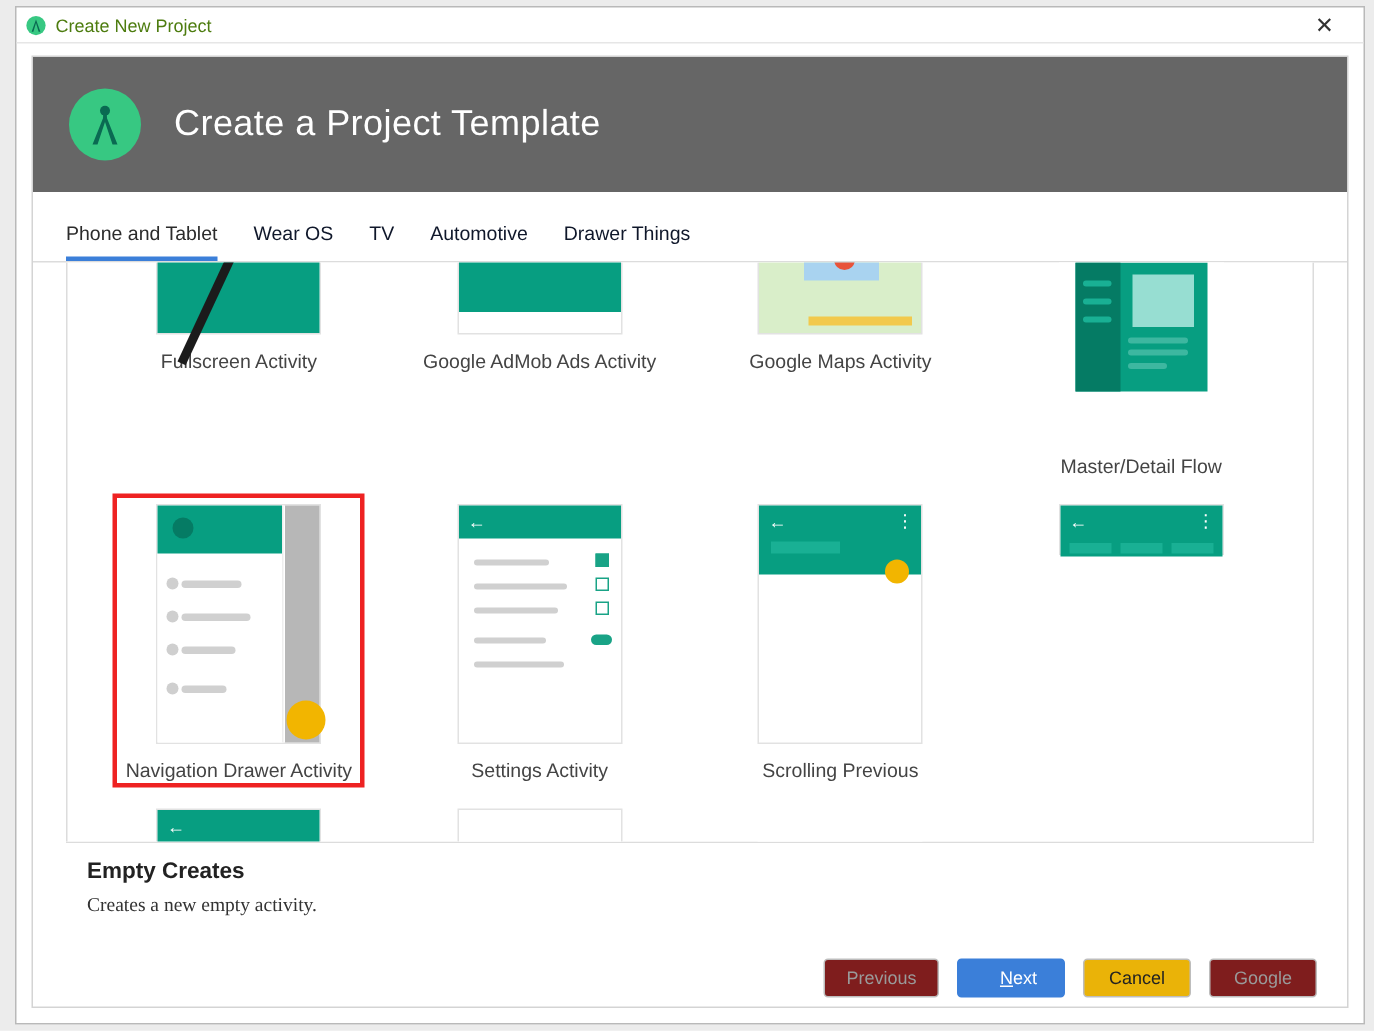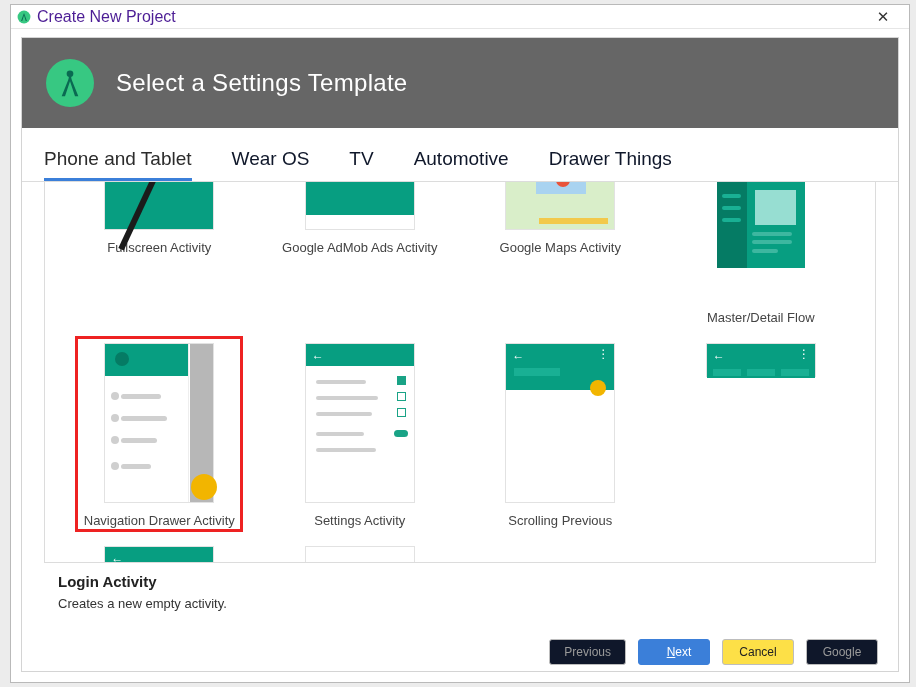--- a/index.html
+++ b/index.html
@@ -6,32 +6,32 @@
   html, body { width: 916px; height: 687px; background: #ececec; overflow: hidden; }
 
   .window {
     position: absolute; left: 10px; top: 4px; width: 900px; height: 679px;
     background: #fff; border: 1px solid #b9b9b9;
   }
 
   
   .titlebar { height: 24px; display: flex; align-items: center; padding: 0 6px; border-bottom: 1px solid #e6e6e6; }
   .titlebar .as-ico { width: 14px; height: 14px; margin-right: 6px; }
-  .titlebar .title { font-size: 16px; color: #4c1d95; flex: 1; }
+  .titlebar .title { font-size: 12px; color: #4d7c0f; flex: 1; }
   .titlebar .close { width: 40px; text-align: center; font-size: 15px; color: #333; cursor: default; }
 
   .inner { position: absolute; left: 10px; top: 32px; right: 10px; bottom: 10px; border: 1px solid #d4d4d4; background: #fff; display: flex; flex-direction: column; }
 
   
   .banner { height: 90px; background: #666666; display: flex; align-items: center; padding-left: 24px; gap: 22px; }
   .banner .logo { width: 48px; height: 48px; border-radius: 50%; background: #37c882; position: relative; display:flex; align-items:center; justify-content:center; }
   .banner h1 { color: #fff; font-weight: 400; font-size: 24px; letter-spacing: .3px; }
 
   
-  .tabs { display: flex; gap: 40px; padding: 20px 22px 0 22px; border-bottom: 1px solid #dcdcdc; font-size: 19px; }
+  .tabs { display: flex; gap: 24px; padding: 20px 22px 0 22px; border-bottom: 1px solid #dcdcdc; font-size: 13px; }
   .tab { padding-bottom: 8px; color: #0f172a; cursor: default; }
   .tab.active { color: #2b2b2b; border-bottom: 3px solid #3b7fd9; }
 
   
   .grid-wrap { flex: 1; overflow: hidden; position: relative; border-left: 1px solid #dcdcdc; border-right: 1px solid #dcdcdc; margin: 0 22px; background:#fff; }
   .grid { position: absolute; left:0; right:0; top:-48px; display: grid; grid-template-columns: repeat(4, 1fr); row-gap: 18px; padding: 6px 14px 10px 14px; }
   .cell { display: flex; flex-direction: column; align-items: center; }
   .thumb { width: 110px; height: 160px; border: 1px solid #e2e2e2; position: relative; background:#fff; }
   .thumb.short { height: 90px; }
   .caption { margin-top: 10px; font-size: 13px; color: #444; text-align:center; }
@@ -83,26 +83,26 @@
   .sc-bar { position:absolute; left:8px; top:24px; width:46px; height:8px; background:#19b094; }
 
   .tb-hdr { position:absolute; left:0; top:0; right:0; height:34px; background:#079e81; }
   .tb-back{ position:absolute; left:6px; top:4px; color:#fff; font-size:12px; }
   .tb-dots{ position:absolute; right:6px; top:3px; color:#fff; font-size:12px; letter-spacing:-1px;}
   .tb-seg { position:absolute; bottom:0; height:7px; background:#19b094; }
 
   
   .desc { padding: 10px 20px 14px 14px; border-top:1px solid #dcdcdc; margin: 0 22px; }
   .desc h3 { font-size: 15px; font-weight: 700; color:#222; margin-bottom: 6px; }
-  .desc p  { font-size: 13px; color:#333; }
+  .desc p  { font-size: 13px; color:#333;font-family:Liberation Serif, serif; }
 
   
   .btnbar { display:flex; justify-content:flex-end; gap:12px; padding: 14px 20px 6px 20px; }
-  .btn { min-width: 72px; height: 26px; font-size: 12px; border: 1px solid #bdbdbd; background:#fde047; color:#222; border-radius:3px; padding:0 14px; cursor:default; }
-  .btn:disabled { color:#9a9a9a; background:#0f172a; }
+  .btn { min-width: 72px; height: 26px; font-size: 12px; border: 1px solid #bdbdbd; background:#eab308; color:#222; border-radius:3px; padding:0 14px; cursor:default; }
+  .btn:disabled { color:#9a9a9a; background:#7f1d1d; }
   .btn.primary { background:#3b7fd9; border-color:#3b7fd9; color:#fff;padding-left:24px; }
   .btn .k { text-decoration: underline; }
 </style>
 </head>
 <body>
 
 <div class="window">
 
   <div class="titlebar">
     <span class="as-ico">
@@ -118,21 +118,21 @@
   <div class="inner">
 
     <div class="banner">
       <div class="logo">
         <svg viewBox="0 0 48 48" width="40" height="40">
           <circle cx="24" cy="13" r="4" fill="#0a6a52"></circle>
           <path d="M24 15 L14 40 H18 L24 22 L30 40 H34 Z" fill="#0a6a52"></path>
           <rect x="22.5" y="10" width="3" height="10" fill="#0a6a52"></rect>
         </svg>
       </div>
-      <h1>Select a Settings Template</h1>
+      <h1>Create a Project Template</h1>
     </div>
 
     <div class="tabs">
       <div class="tab active">Phone and Tablet</div>
       <div class="tab">Wear OS</div>
       <div class="tab">TV</div>
       <div class="tab">Automotive</div>
       <div class="tab">Drawer Things</div>
     </div>
 
@@ -251,21 +251,21 @@
           <div class="thumb cut" style="background:#fff"></div>
         </div>
         <div class="cell">
           <div class="thumb cut" style="border:none"></div>
         </div>
 
       </div>
     </div>
 
     <div class="desc">
-      <h3>Login Activity</h3>
+      <h3>Empty Creates</h3>
       <p>Creates a new empty activity.</p>
     </div>
 
     <div class="btnbar">
       <button class="btn" disabled="">Previous</button>
       <button class="btn primary"><span></span><span class="k">N</span><span>ext</span></button>
       <button class="btn">Cancel</button>
       <button class="btn" disabled="">Google</button>
     </div>
 

